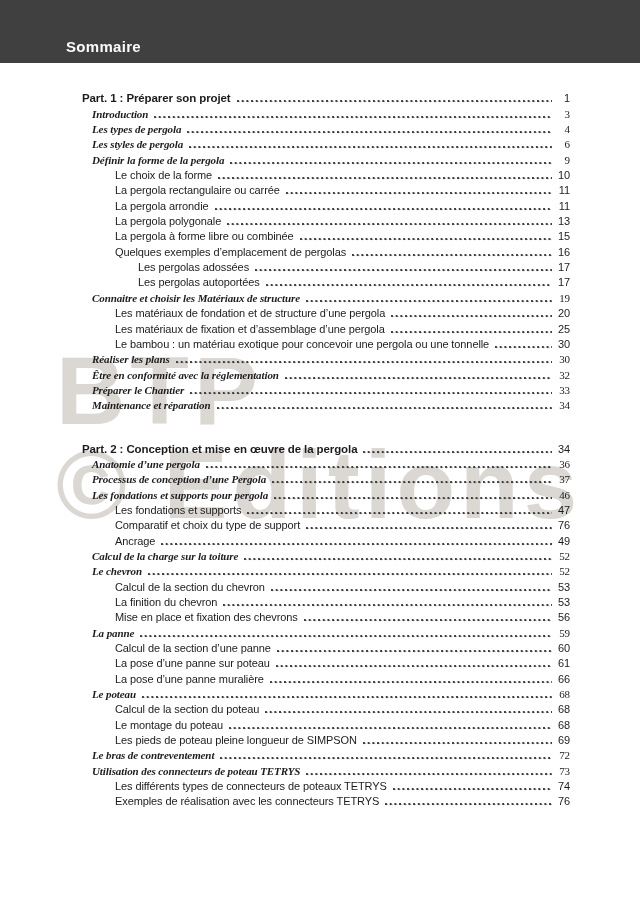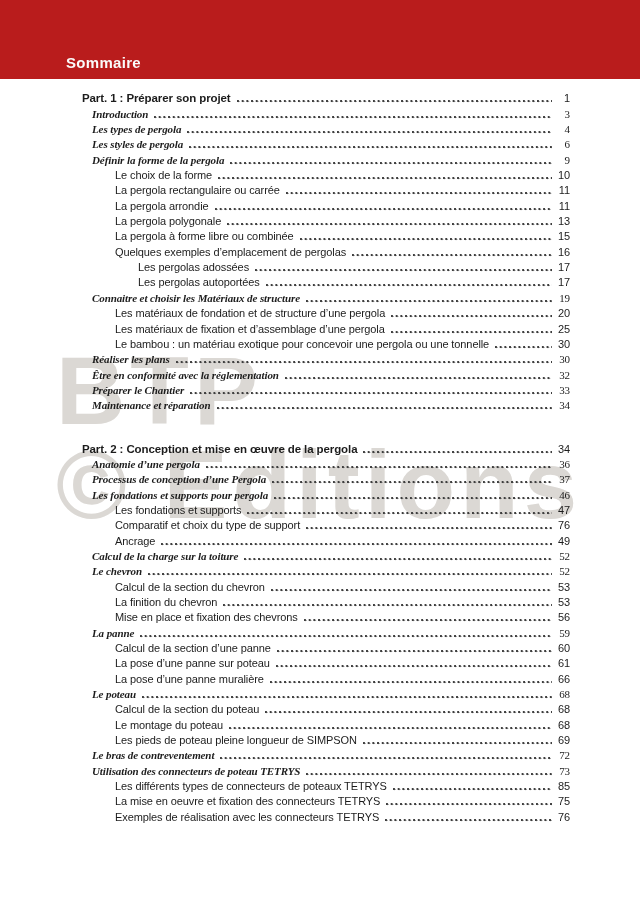--- a/index.html
+++ b/index.html
@@ -10,22 +10,22 @@
     height: 897px;
     background: #ffffff;
     overflow: hidden;
     font-family: "Liberation Sans", "DejaVu Sans", sans-serif;
   }
 
   
   .header {
     position: absolute;
     top: 0; left: 0; right: 0;
-    height: 79px;
-    background: #b91c1c;
+    height: 63px;
+    background: #404040;
   }
   .header-title {
     position: absolute;
     left: 66px;
     bottom: 8px;
     color: #fbfbfa;
     font-weight: 700;
     font-size: 15px;
     letter-spacing: 0.3px;
   }
@@ -316,26 +316,21 @@
         <span class="pg">72</span>
       </div>
       <div class="row lvl1 bold">
         <span class="lbl">Utilisation des connecteurs de poteau TETRYS</span>
         <span class="dots"></span>
         <span class="pg">73</span>
       </div>
       <div class="row lvl2 plain">
         <span class="lbl">Les différents types de connecteurs de poteaux TETRYS</span>
         <span class="dots"></span>
-        <span class="pg">85</span>
-      </div>
-      <div class="row lvl2 plain">
-        <span class="lbl">La mise en oeuvre et fixation des connecteurs TETRYS</span>
-        <span class="dots"></span>
-        <span class="pg">75</span>
+        <span class="pg">74</span>
       </div>
       <div class="row lvl2 plain">
         <span class="lbl">Exemples de réalisation avec les connecteurs TETRYS</span>
         <span class="dots"></span>
         <span class="pg">76</span>
       </div>
     </div>
 
 </div>
 

